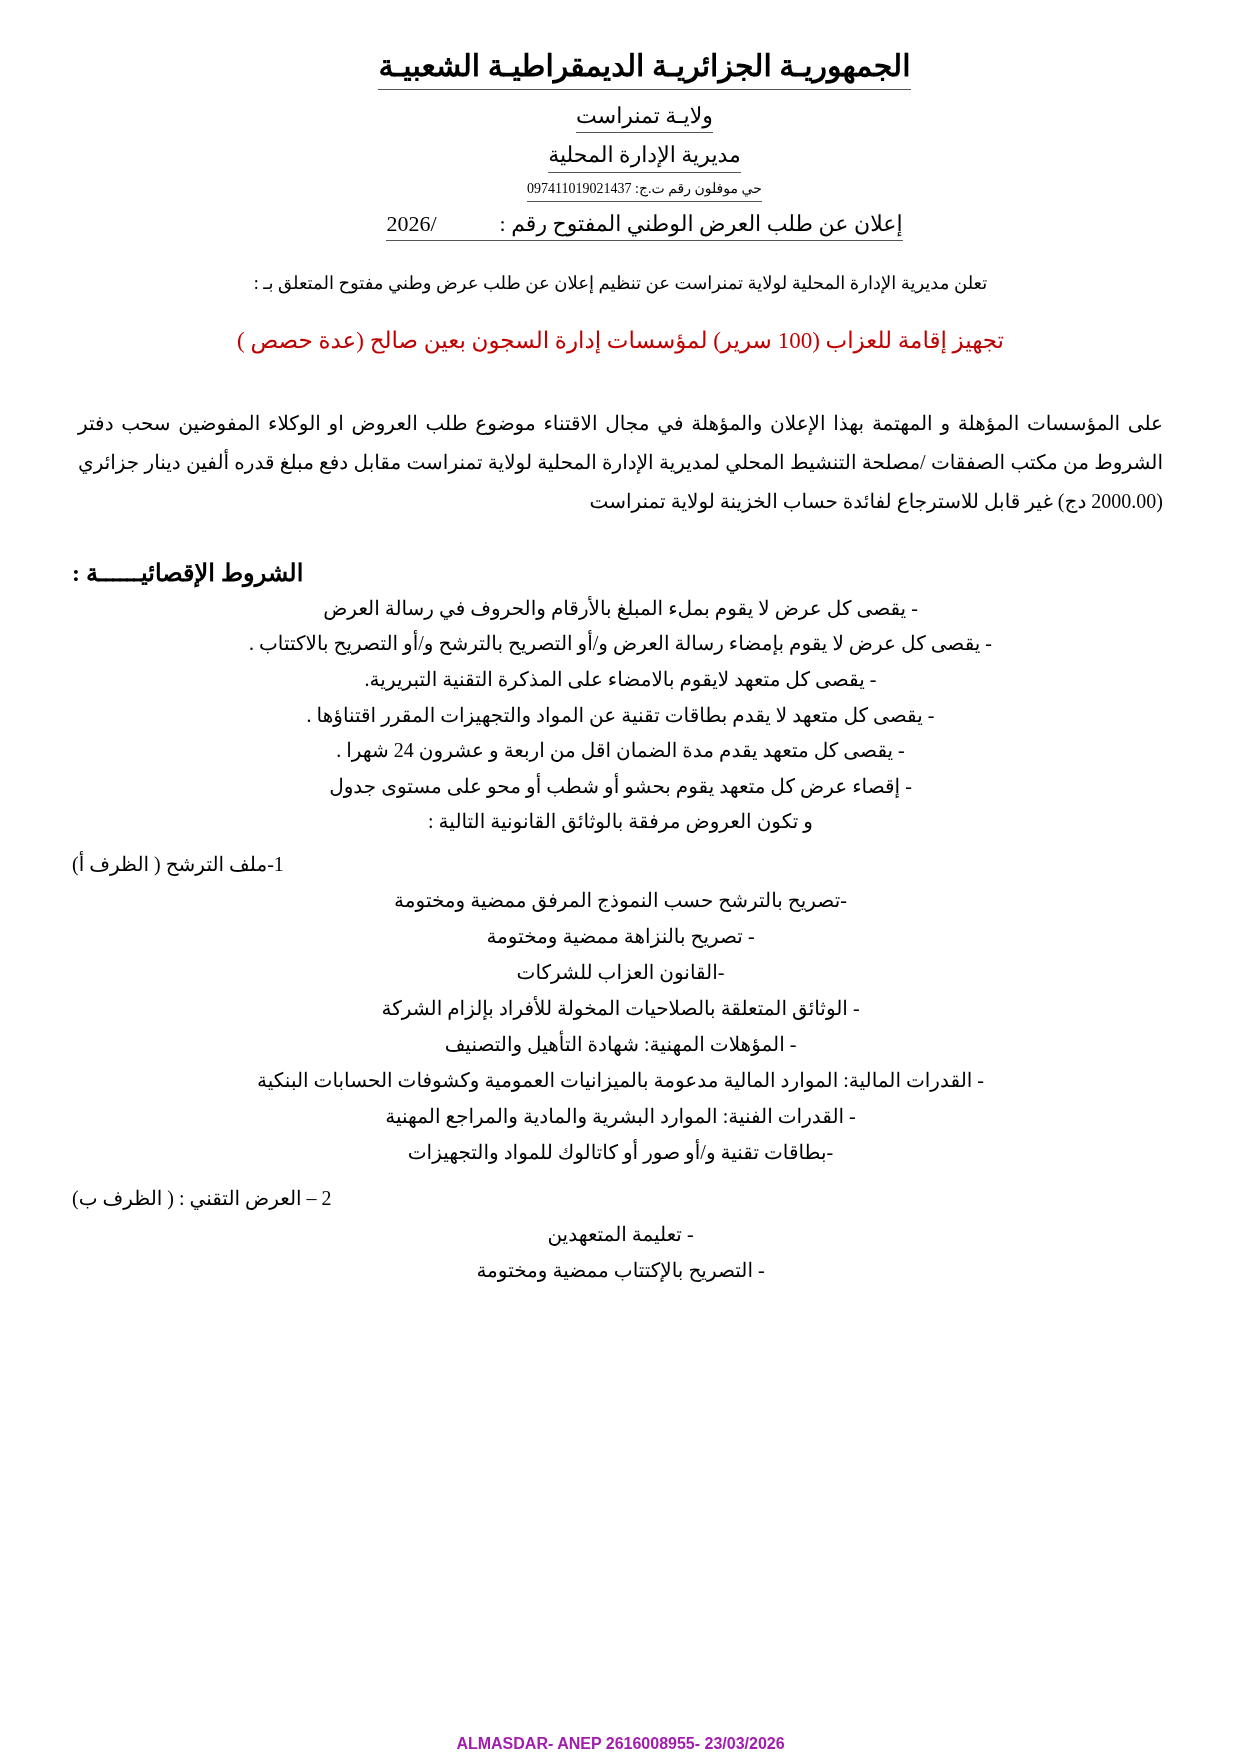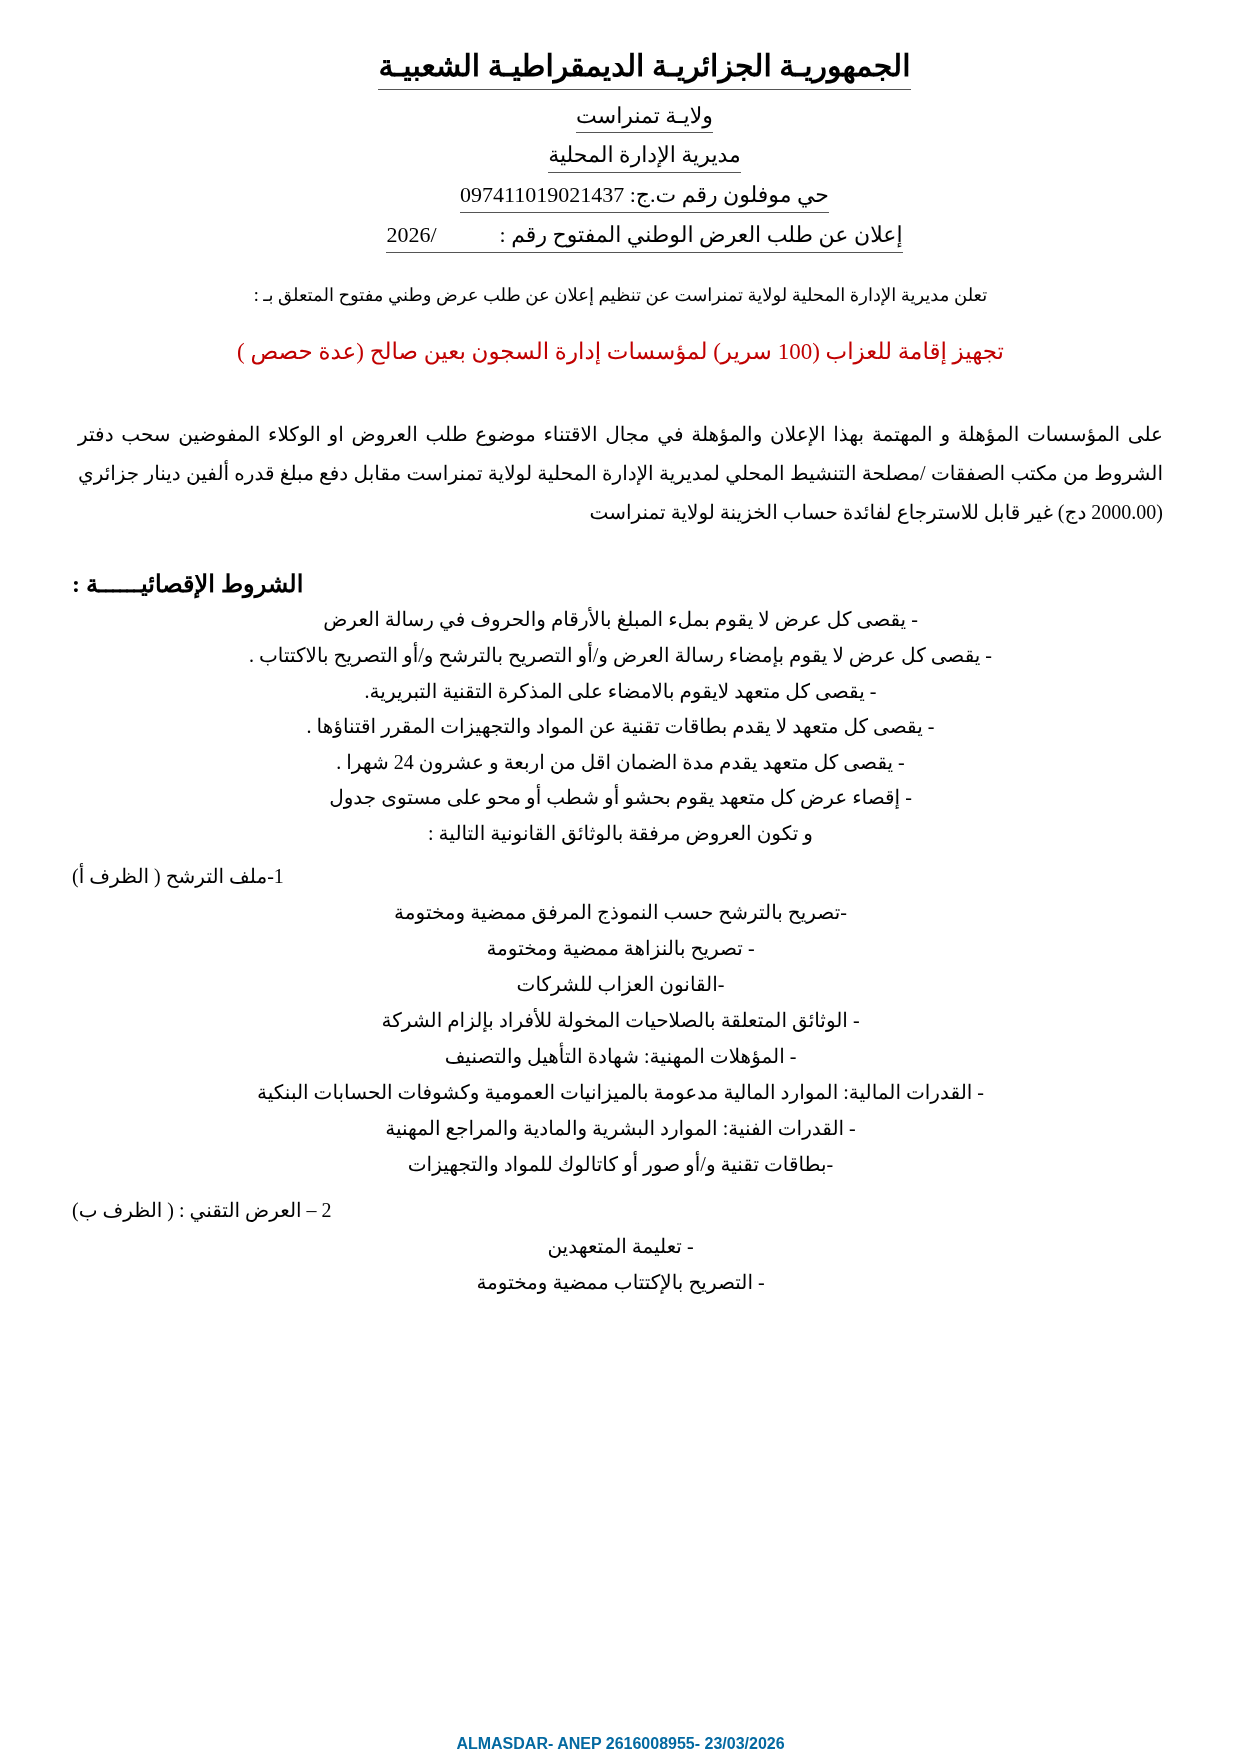--- a/index.html
+++ b/index.html
@@ -47,21 +47,21 @@
   }
   .h-wilaya {
     font-size: 22px;
     margin-bottom: 6px;
   }
   .h-direction {
     font-size: 22px;
     margin-bottom: 6px;
   }
   .h-address {
-    font-size: 22px;
+    font-size: 14px;
     margin-bottom: 6px;
   }
   .h-notice {
     font-size: 22px;
     margin-bottom: 4px;
   }
   .h-notice .gap {
     display: inline-block;
     width: 52px;
   }
@@ -154,21 +154,21 @@
   .footer {
     position: absolute;
     bottom: 46px;
     left: 0;
     right: 0;
     text-align: center;
     font-size: 16px;
     font-family: "Liberation Sans", sans-serif;
     font-weight: 700;
     direction: ltr;
-    color: #0369a1;
+    color: #a21caf;
   }
 </style>
 </head>
 <body>
 
 <div class="page">
 
   <div class="header">
 
     <div class="hdr-line h-republic">

